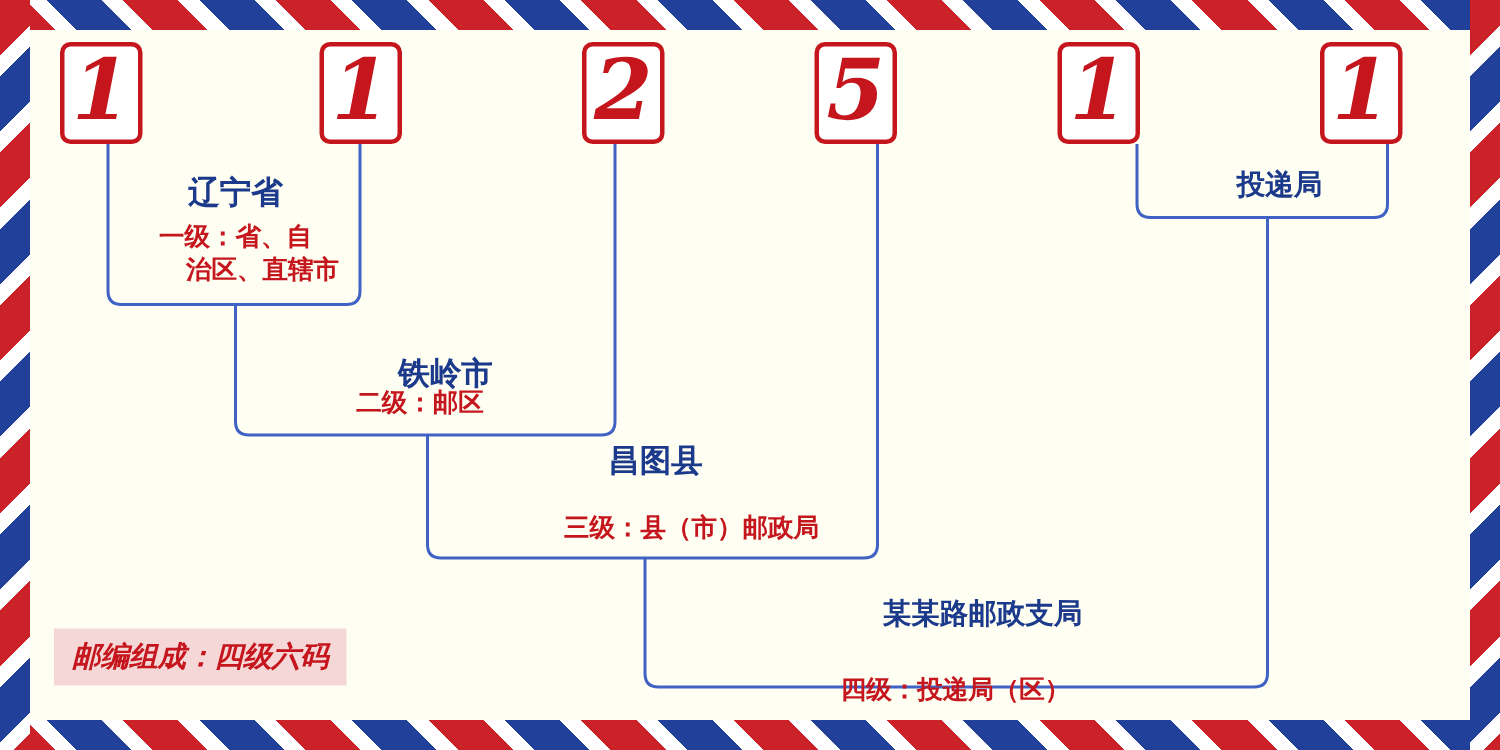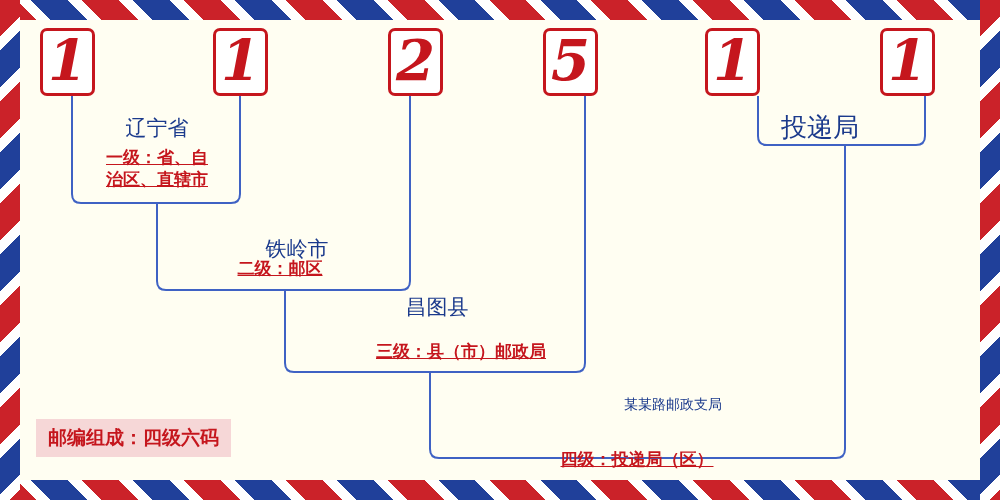--- a/index.html
+++ b/index.html
@@ -51,35 +51,35 @@
   .digit{
     font-family:"DejaVu Serif", serif;
     font-style:italic;font-weight:bold;
     font-size:56px;line-height:1;color:var(--digit-red);
     transform:translateY(-2px);
   }
 
   
   .place{
     position:absolute;transform:translateX(-50%);
-    color:var(--place-blue);font-weight:normal;font-size:21px;
+    color:var(--place-blue);font-weight:bold;font-size:21px;
     white-space:nowrap;
     text-align:center;
   }
   .desc{
     position:absolute;transform:translateX(-50%);
     color:var(--desc-red);font-weight:bold;font-size:17px;
     white-space:nowrap;
-    text-decoration:underline;
   }
 
   .footer-badge{
     position:absolute;left:36px;top:419px;
     background:var(--footer-bg);
     padding:6px 12px;
+    font-style:italic;
   }
   .footer-badge span{
     color:var(--desc-red);font-weight:bold;font-size:19px;white-space:nowrap;
   }
 </style>
 </head>
 <body>
 
 <div>
 
@@ -110,30 +110,30 @@
   </div>
   <div class="digit-box" style="left:705px">
     <span class="digit">1</span>
   </div>
   <div class="digit-box" style="left:880px">
     <span class="digit">1</span>
   </div>
 
   <div class="place" style="left:157px;top:114px">辽宁省</div>
   <div class="desc" style="left:157px;top:146px">一级：省、自</div>
-  <div class="desc" style="left:157px;top:168px">治区、直辖市</div>
+  <div class="desc" style="left:175px;top:168px">治区、直辖市</div>
 
   <div class="place" style="left:297px;top:235px">铁岭市</div>
   <div class="desc" style="left:280px;top:257px">二级：邮区</div>
 
   <div class="place" style="left:437px;top:293px">昌图县</div>
   <div class="desc" style="left:461px;top:340px">三级：县（市）邮政局</div>
 
-  <div class="place" style="left:673px;top:396px;font-size:14px">某某路邮政支局</div>
+  <div class="place" style="left:655px;top:396px;font-size:19px">某某路邮政支局</div>
   <div class="desc" style="left:637px;top:448px">四级：投递局（区）</div>
 
-  <div class="place" style="left:820px;top:110px;font-size:26px">投递局</div>
+  <div class="place" style="left:853px;top:110px;font-size:19px">投递局</div>
 
   <div class="footer-badge">
     <span>邮编组成：四级六码</span>
   </div>
 
 </div>
 
 </body></html>

